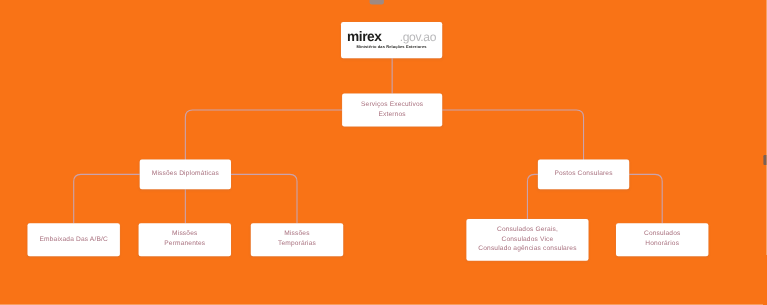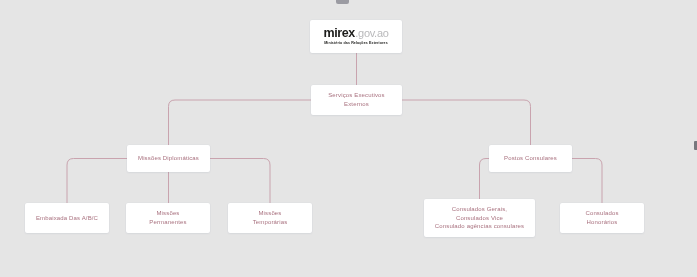--- a/index.html
+++ b/index.html
@@ -12,21 +12,21 @@
     overflow: hidden;
     background: #f3f7fb;
     font-family: "Liberation Sans", sans-serif;
     -webkit-font-smoothing: antialiased;
   }
 
   #org-chart {
     position: relative;
     width: 697px;
     height: 277px;
-    background: #e5e5e5;
+    background: #f97316;
   }
 
   
   #connectors {
     position: absolute;
     left: 0;
     top: 0;
     width: 697px;
     height: 277px;
     z-index: 1;
@@ -90,20 +90,21 @@
     font-weight: bold;
     color: #1d1d1b;
     letter-spacing: -0.4px;
   }
   .logo-dom {
     font-size: 11px;
     font-weight: normal;
     color: #b9b9bb;
     letter-spacing: -0.3px;
     margin-left: 0.5px;
+    padding-left: 16px;
   }
   .logo-sub {
     margin-top: 2.5px;
     font-size: 3.6px;
     font-weight: bold;
     color: #1d1d1b;
     letter-spacing: 0.12px;
     text-transform: none;
     white-space: nowrap;
   }

